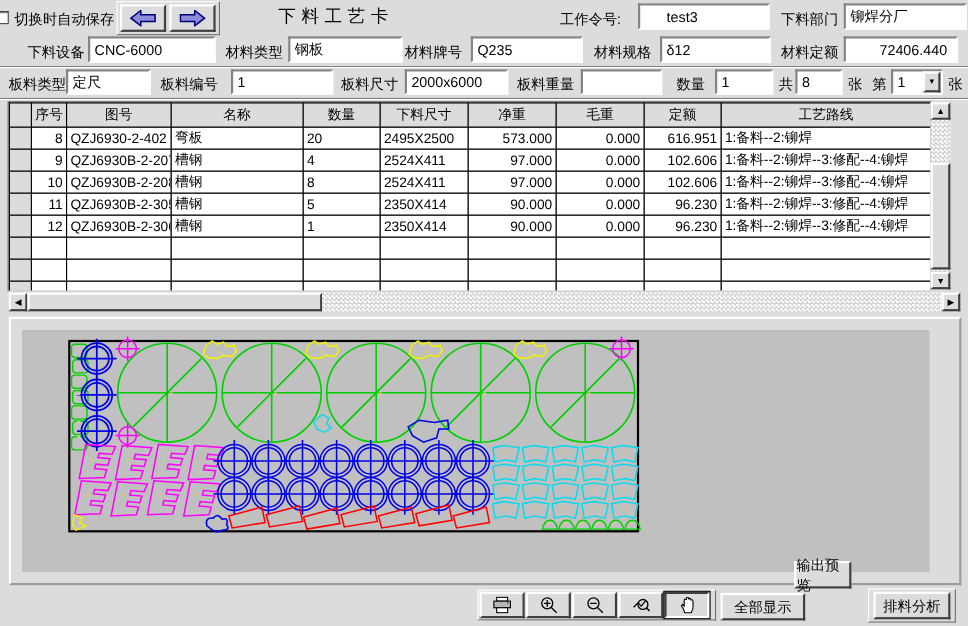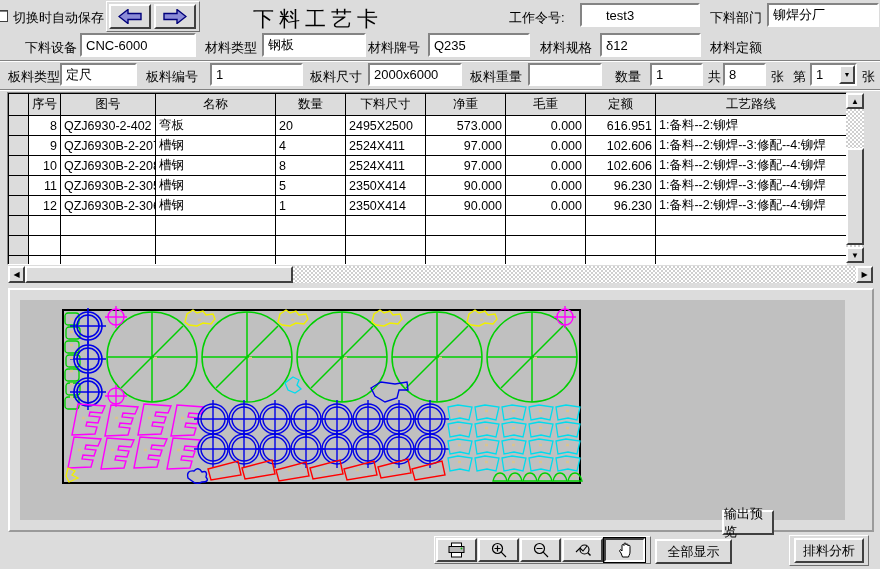--- a/index.html
+++ b/index.html
@@ -9,21 +9,21 @@
   .lbl { position:absolute; font-size:13px; color:#000; white-space:nowrap; }
   .field { position:absolute; background:#fff; border:2px solid; border-color:#848484 #ffffff #ffffff #848484;
            font-size:13px; padding:1px 4px; height:24px; color:#000; font-family:"Liberation Sans","DejaVu Sans",sans-serif; }
   .ta-r { text-align:right; }
   .groove { position:absolute; left:0; width:880px; height:2px; border-top:1px solid #828282; border-bottom:1px solid #fff; }
   .panel-raised { background:#dcdcdc; border:1px solid; border-color:#ffffff #707070 #707070 #ffffff; }
   .btn3d { background:#dcdcdc; border:2px solid; border-color:#ffffff #404040 #404040 #ffffff;
            display:flex; align-items:center; justify-content:center; cursor:pointer;
            font-size:13px; color:#000; font-family:"Liberation Sans","DejaVu Sans",sans-serif; }
   .btn3d.pressed { border-color:#404040 #ffffff #ffffff #404040; outline:1px solid #000; }
-  .title { position:absolute; font-size:21px; letter-spacing:5px; color:#000; white-space:nowrap; }
+  .title { position:absolute; font-size:16px; letter-spacing:5px; color:#000; white-space:nowrap; }
   .checkbox { position:absolute; width:12px; height:12px; background:#fff; border:1px solid #404040;
               box-shadow: inset 1px 1px 0 #848484; }
   
   .tablewrap { position:absolute; left:7px; top:92px; width:840px; height:173px; overflow:hidden;
                border:1px solid; border-color:#848484 #fff #fff #848484; background:#737373; }
   table.grid { border-collapse:collapse; table-layout:fixed; width:838px; }
   table.grid td { border:1px solid #000; font-size:12.5px; height:20px; padding:0 3px;
                   overflow:hidden; white-space:nowrap; background:#fff; }
   table.grid tr.hdr td { background:#dcdcdc; text-align:center; height:22px; }
   table.grid td.sel { background:#dcdcdc; }
@@ -77,20 +77,21 @@
 
   <span class="lbl" style="left:25px; top:39px;">下料设备</span>
   <input class="field" style="left: 80px; top: 33px; width: 116px;" value="CNC-6000">
   <span class="lbl" style="left:205px; top:39px;">材料类型</span>
   <input class="field" style="left: 262px; top: 33px; width: 104px;" value="钢板">
   <span class="lbl" style="left:368px; top:39px;">材料牌号</span>
   <input class="field" style="left: 428px; top: 33px; width: 102px;" value="Q235">
   <span class="lbl" style="left:540px; top:39px;">材料规格</span>
   <input class="field" style="left: 600px; top: 33px; width: 101px;" value="δ12">
   <span class="lbl" style="left:710px; top:39px;">材料定额</span>
+  <input class="field ta-r" style="left: 767px; top: 33px; width: 104px; padding-right: 8px;" value="72406.440">
 
   <div class="groove" style="top:60px;"></div>
 
   <span class="lbl" style="left:8px; top:68px;">板料类型</span>
   <input class="field" style="left: 60px; top: 63px; width: 77px; height: 23px;" value="定尺">
   <span class="lbl" style="left:146px; top:68px;">板料编号</span>
   <input class="field" style="left: 210px; top: 63px; width: 93px; height: 23px;" value="1">
   <span class="lbl" style="left:310px; top:68px;">板料尺寸</span>
   <input class="field" style="left: 368px; top: 63px; width: 94px; height: 23px;" value="2000x6000">
   <span class="lbl" style="left:470px; top:68px;">板料重量</span>

